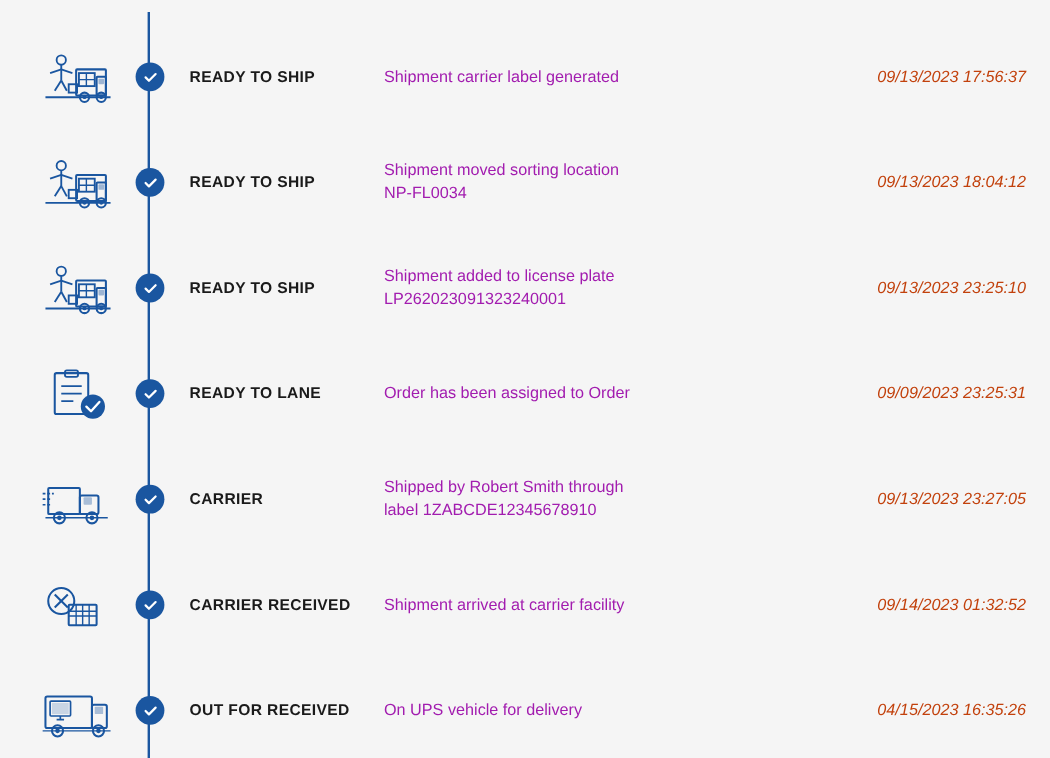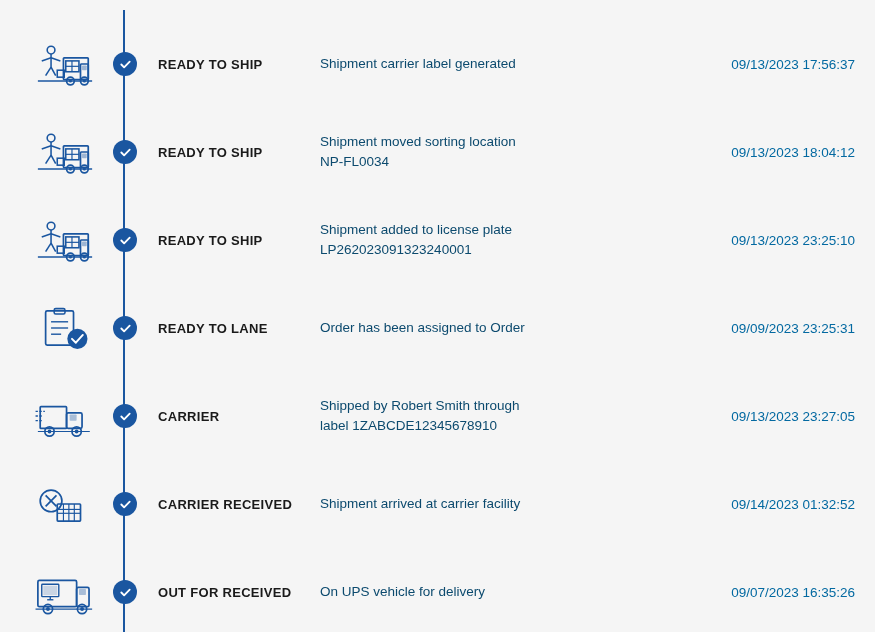--- a/index.html
+++ b/index.html
@@ -84,33 +84,34 @@
     }
 
     .description-col {
       flex: 1;
       padding-left: 10px;
       padding-right: 10px;
     }
 
     .description-text {
       font-size: 13.5px;
-      color: #0c4a6e;
+      color: #a21caf;
       line-height: 1.4;
     }
 
     .timestamp-col {
       width: 165px;
       text-align: right;
       flex-shrink: 0;
     }
 
     .timestamp-text {
       font-size: 13.5px;
-      color: #0369a1;
+      color: #c2410c;
+      font-style: italic;
     }
 
     
     .timeline-wrapper {
       position: relative;
     }
 
     .timeline-line {
       position: absolute;
       left: 103px;
@@ -440,17 +441,17 @@
         </svg>
       </div>
     </div>
     <div class="status-col">
       <span class="status-label">OUT FOR RECEIVED</span>
     </div>
     <div class="description-col">
       <span class="description-text">On UPS vehicle for delivery</span>
     </div>
     <div class="timestamp-col">
-      <span class="timestamp-text">09/07/2023 16:35:26</span>
+      <span class="timestamp-text">04/15/2023 16:35:26</span>
     </div>
   </div>
     </div>
 </div>
 
 </body></html>

